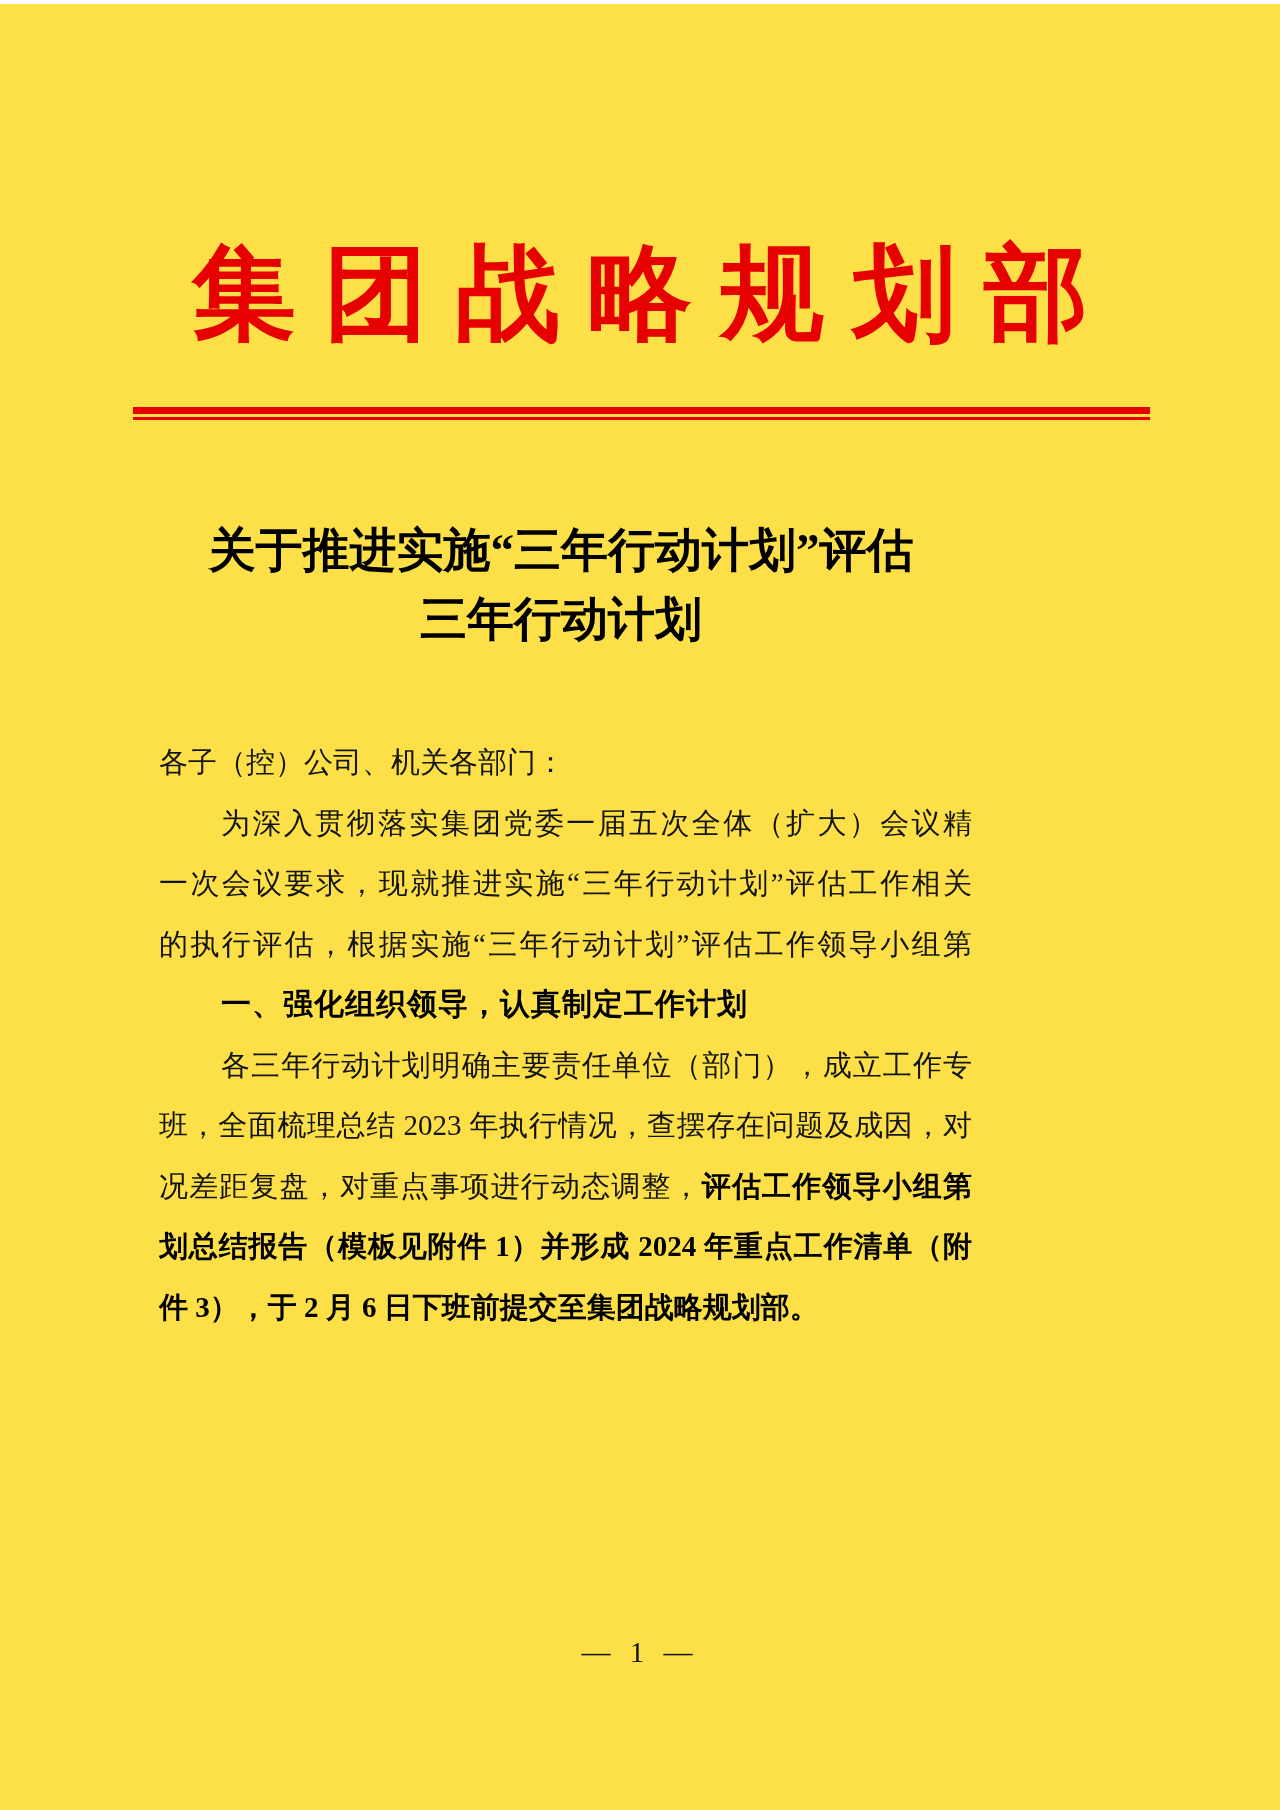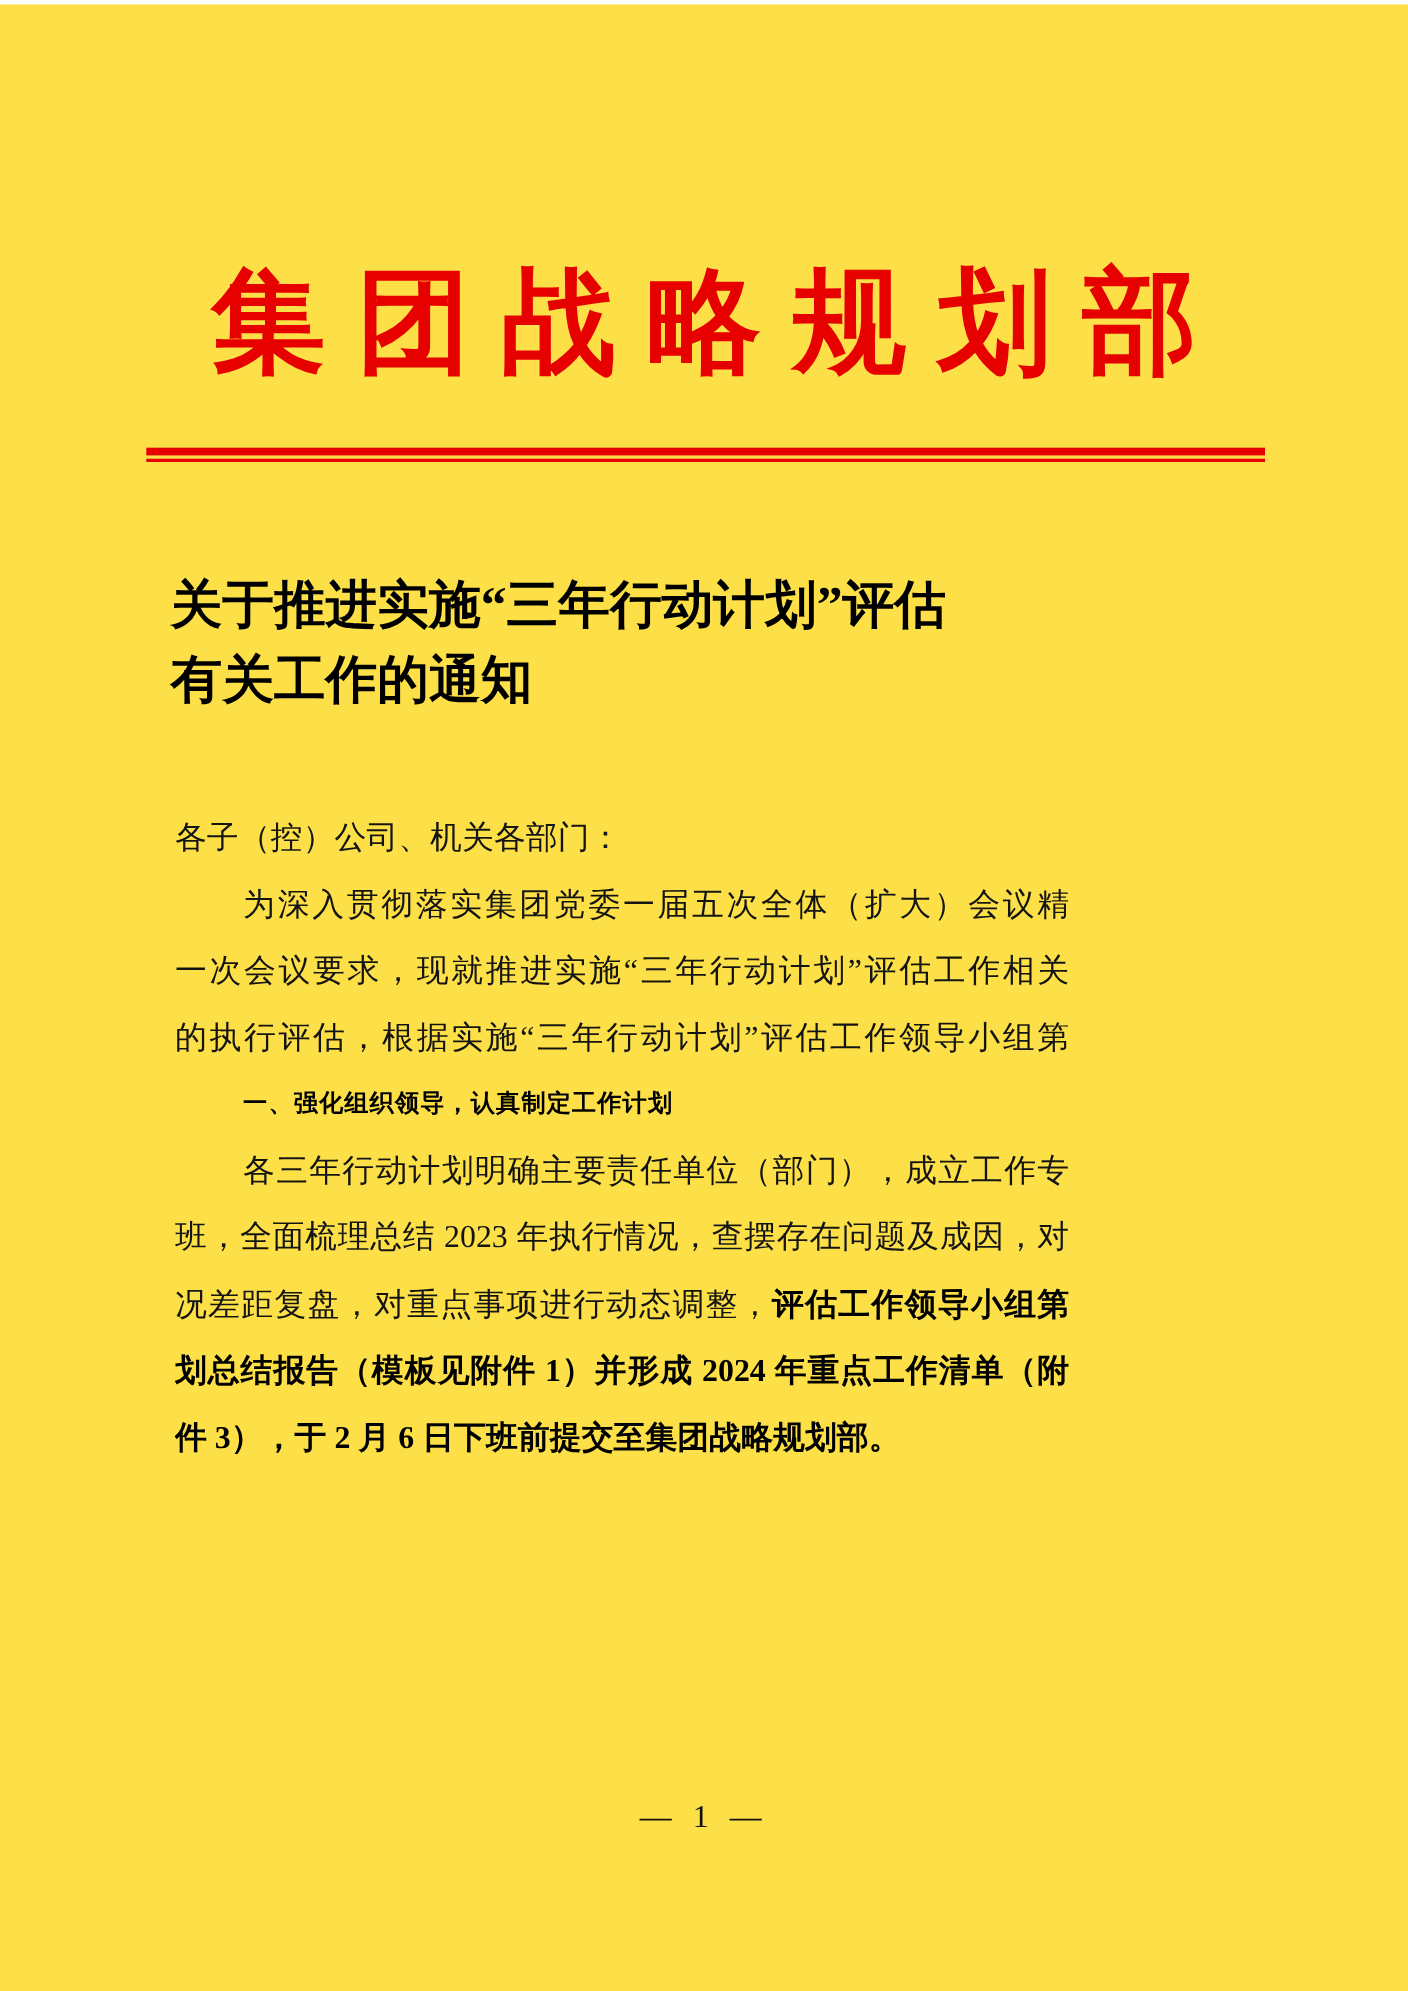--- a/index.html
+++ b/index.html
@@ -39,20 +39,21 @@
     border-top: 7px solid #e60000;
     border-bottom: 3px solid #e60000;
     background: transparent;
   }
   
   .doc-title {
     position: absolute;
     top: 512px;
     left: 155px;
     width: 812px;
+    text-align: center;
     font-size: 47px;
     font-weight: bold;
     line-height: 69px;
     color: #000000;
   }
   
   .body-block {
     position: absolute;
     top: 728px;
     left: 159px;
@@ -64,21 +65,21 @@
   .line { height: 60.5px; overflow: hidden; }
   .line.justify {
     text-align: justify;
     text-align-last: justify;
     text-justify: inter-character;
   }
   .line.indent { padding-left: 62px; }
   .line.heading {
     font-family: "DejaVu Sans", "Liberation Sans", sans-serif;
     font-weight: bold;
-    font-size: 22px;
+    font-size: 30px;
     color: #000000;
     letter-spacing: 1px;
   }
   .bold { font-weight: bold; color: #000000; }
   
   .footer-page {
     position: absolute;
     top: 1628px;
     left: 0;
     width: 100%;
@@ -93,21 +94,21 @@
 <body>
 
 <div class="page">
 
   <div class="masthead">集团战略规划部</div>
 
   <div class="red-rule"></div>
 
   <div class="doc-title">
     <div>关于推进实施“三年行动计划”评估</div>
-    <div>有关工作的通知</div>
+    <div>三年行动计划</div>
   </div>
 
   <div class="body-block">
     <div class="line">各子（控）公司、机关各部门：</div>
     <div class="line indent justify">为深入贯彻落实集团党委一届五次全体（扩大）会议精神，</div>
     <div class="line justify">一次会议要求，现就推进实施“三年行动计划”评估工作相关</div>
     <div class="line justify">的执行评估，根据实施“三年行动计划”评估工作领导小组第</div>
     <div class="line indent heading">一、强化组织领导，认真制定工作计划</div>
     <div class="line indent justify">各三年行动计划明确主要责任单位（部门），成立工作专</div>
     <div class="line justify">班，全面梳理总结 2023 年执行情况，查摆存在问题及成因，对</div>

